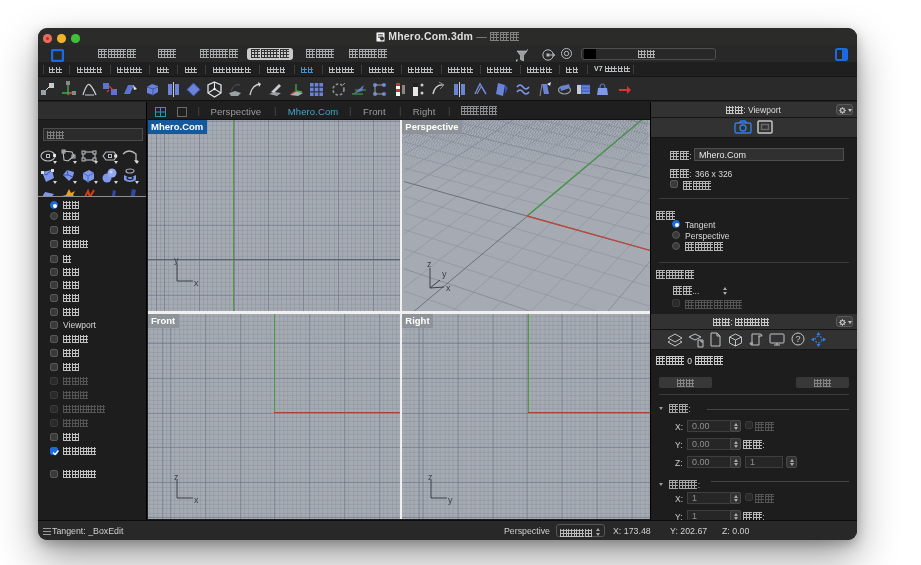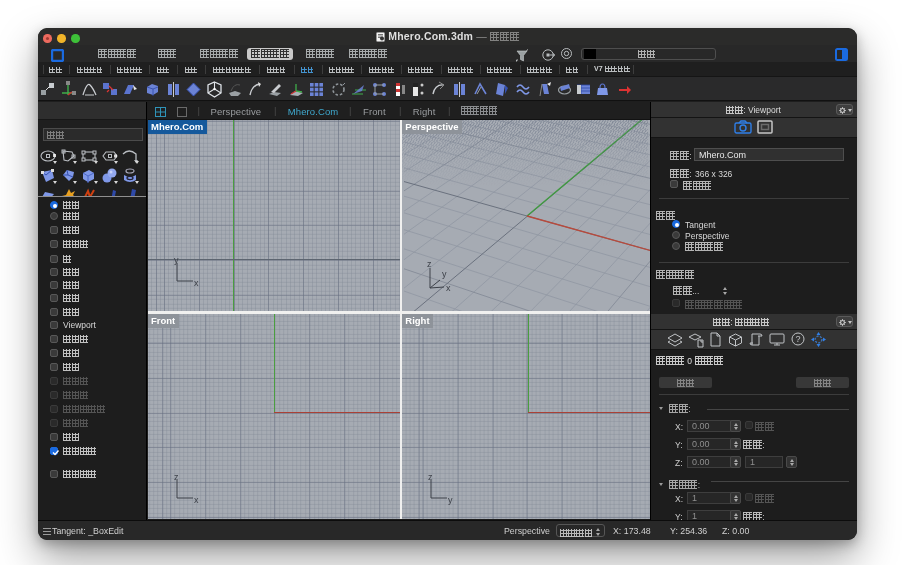--- a/index.html
+++ b/index.html
@@ -657,15 +657,15 @@
   </div>
   <div id="statusbar" style="position:absolute;left:0;right:0;bottom:0;height:20px;background:#282828;border-top:1px solid #0c0c0c;border-radius:0 0 9px 9px;color:#d0d0d0;font-size:8.8px">
     <div style="position:absolute;left:5px;top:7px;width:8px;height:1px;background:#9a9a9a;box-shadow:0 3px #9a9a9a,0 6px #9a9a9a"></div>
     <span style="position:absolute;left:14px;top:5px">Tangent: _BoxEdit</span>
     <span style="position:absolute;left:466px;top:5px">Perspective</span>
     <div style="position:absolute;left:518px;top:3px;width:49px;height:13px;border:1px solid #565656;border-radius:3px;color:#d0d0d0">
       <span style="position:absolute;left:3px;top:2.5px"><i class="z " style="width:7.5px;height:7.5px"></i><i class="z " style="width:7.5px;height:7.5px"></i><i class="z " style="width:7.5px;height:7.5px"></i><i class="z " style="width:7.5px;height:7.5px"></i></span>
         <span class="updn" style="right:3px;top:3px"></span>
     </div>
     <span style="position:absolute;left:575px;top:5px">X: 173.48</span>
-    <span style="position:absolute;left:632px;top:5px">Y: 254.36</span>
+    <span style="position:absolute;left:632px;top:5px">Y: 202.67</span>
     <span style="position:absolute;left:684px;top:5px">Z: 0.00</span>
   </div>
 </div>
 </body></html>

